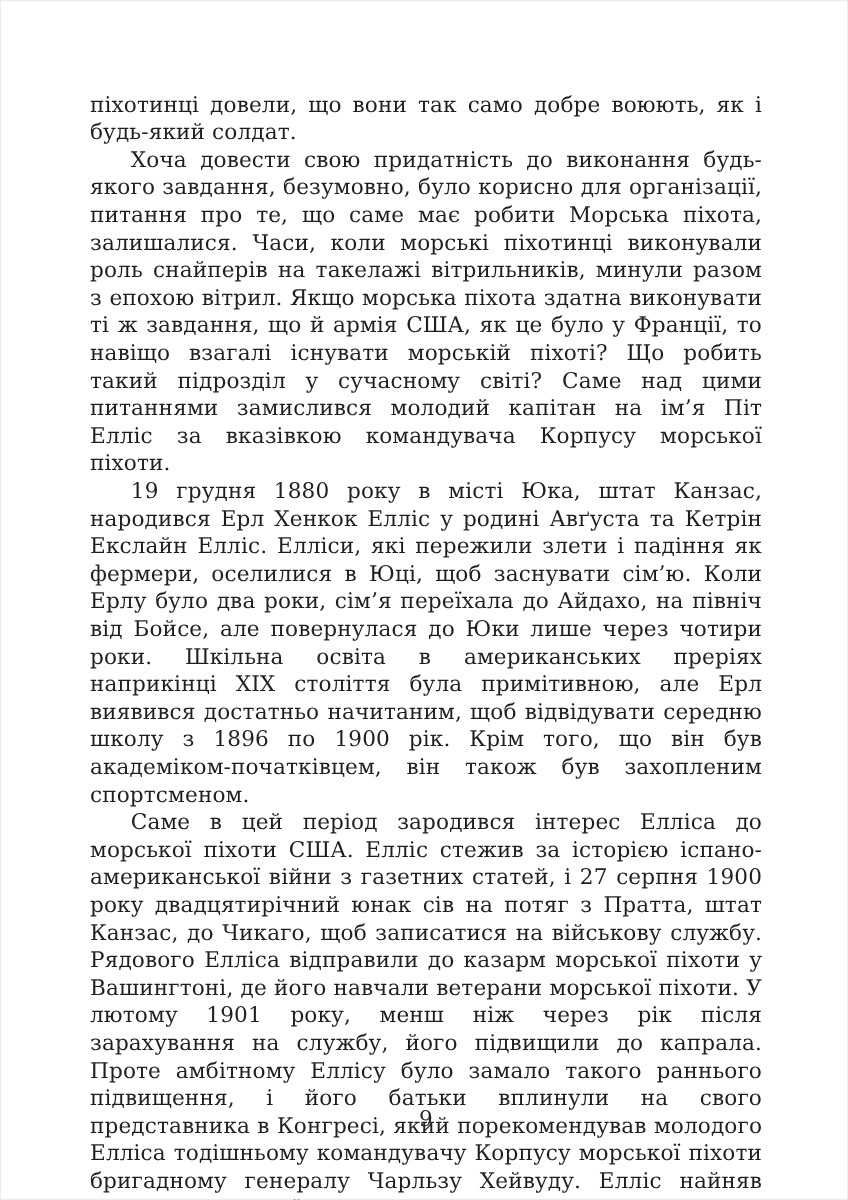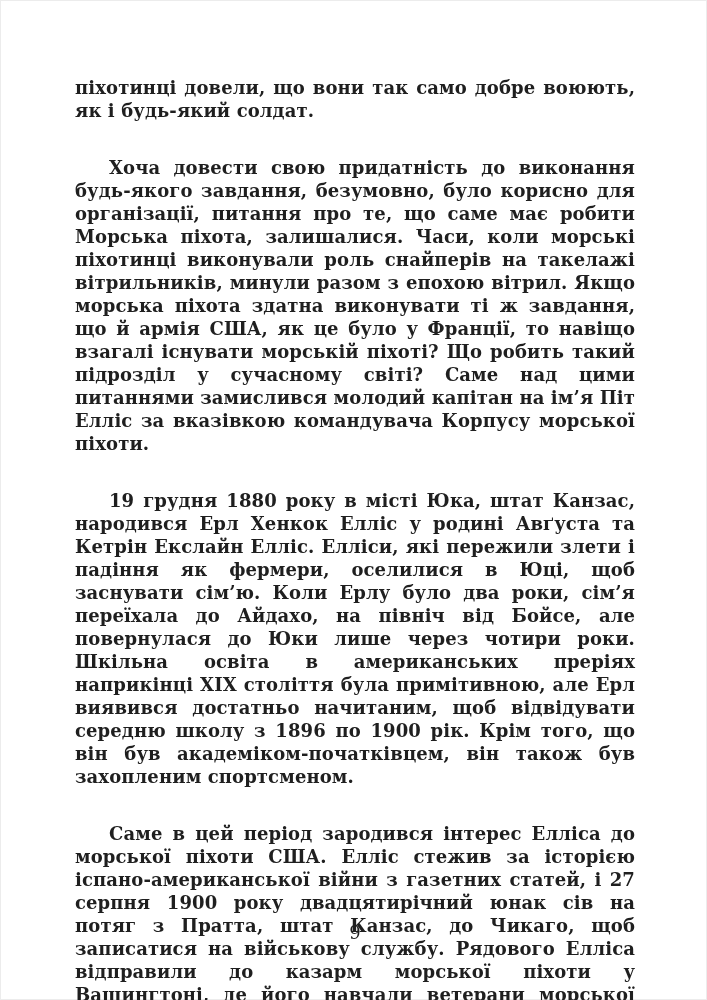--- a/index.html
+++ b/index.html
@@ -22,25 +22,23 @@
     top: 76px;
     width: 560px;
     text-align: justify;
     font-size: 18px;
     line-height: 23px;
     letter-spacing: 0.1px;
   }
   .text-block p {
     margin: 0;
     padding: 0;
-    font-weight: bold;
   }
   .text-block p.indent {
     text-indent: 34px;
-    margin-top: 34px;
   }
   .page-footer {
     position: absolute;
     left: 75px;
     top: 921px;
     width: 560px;
     text-align: center;
     font-size: 18px;
     line-height: 23px;
   }

